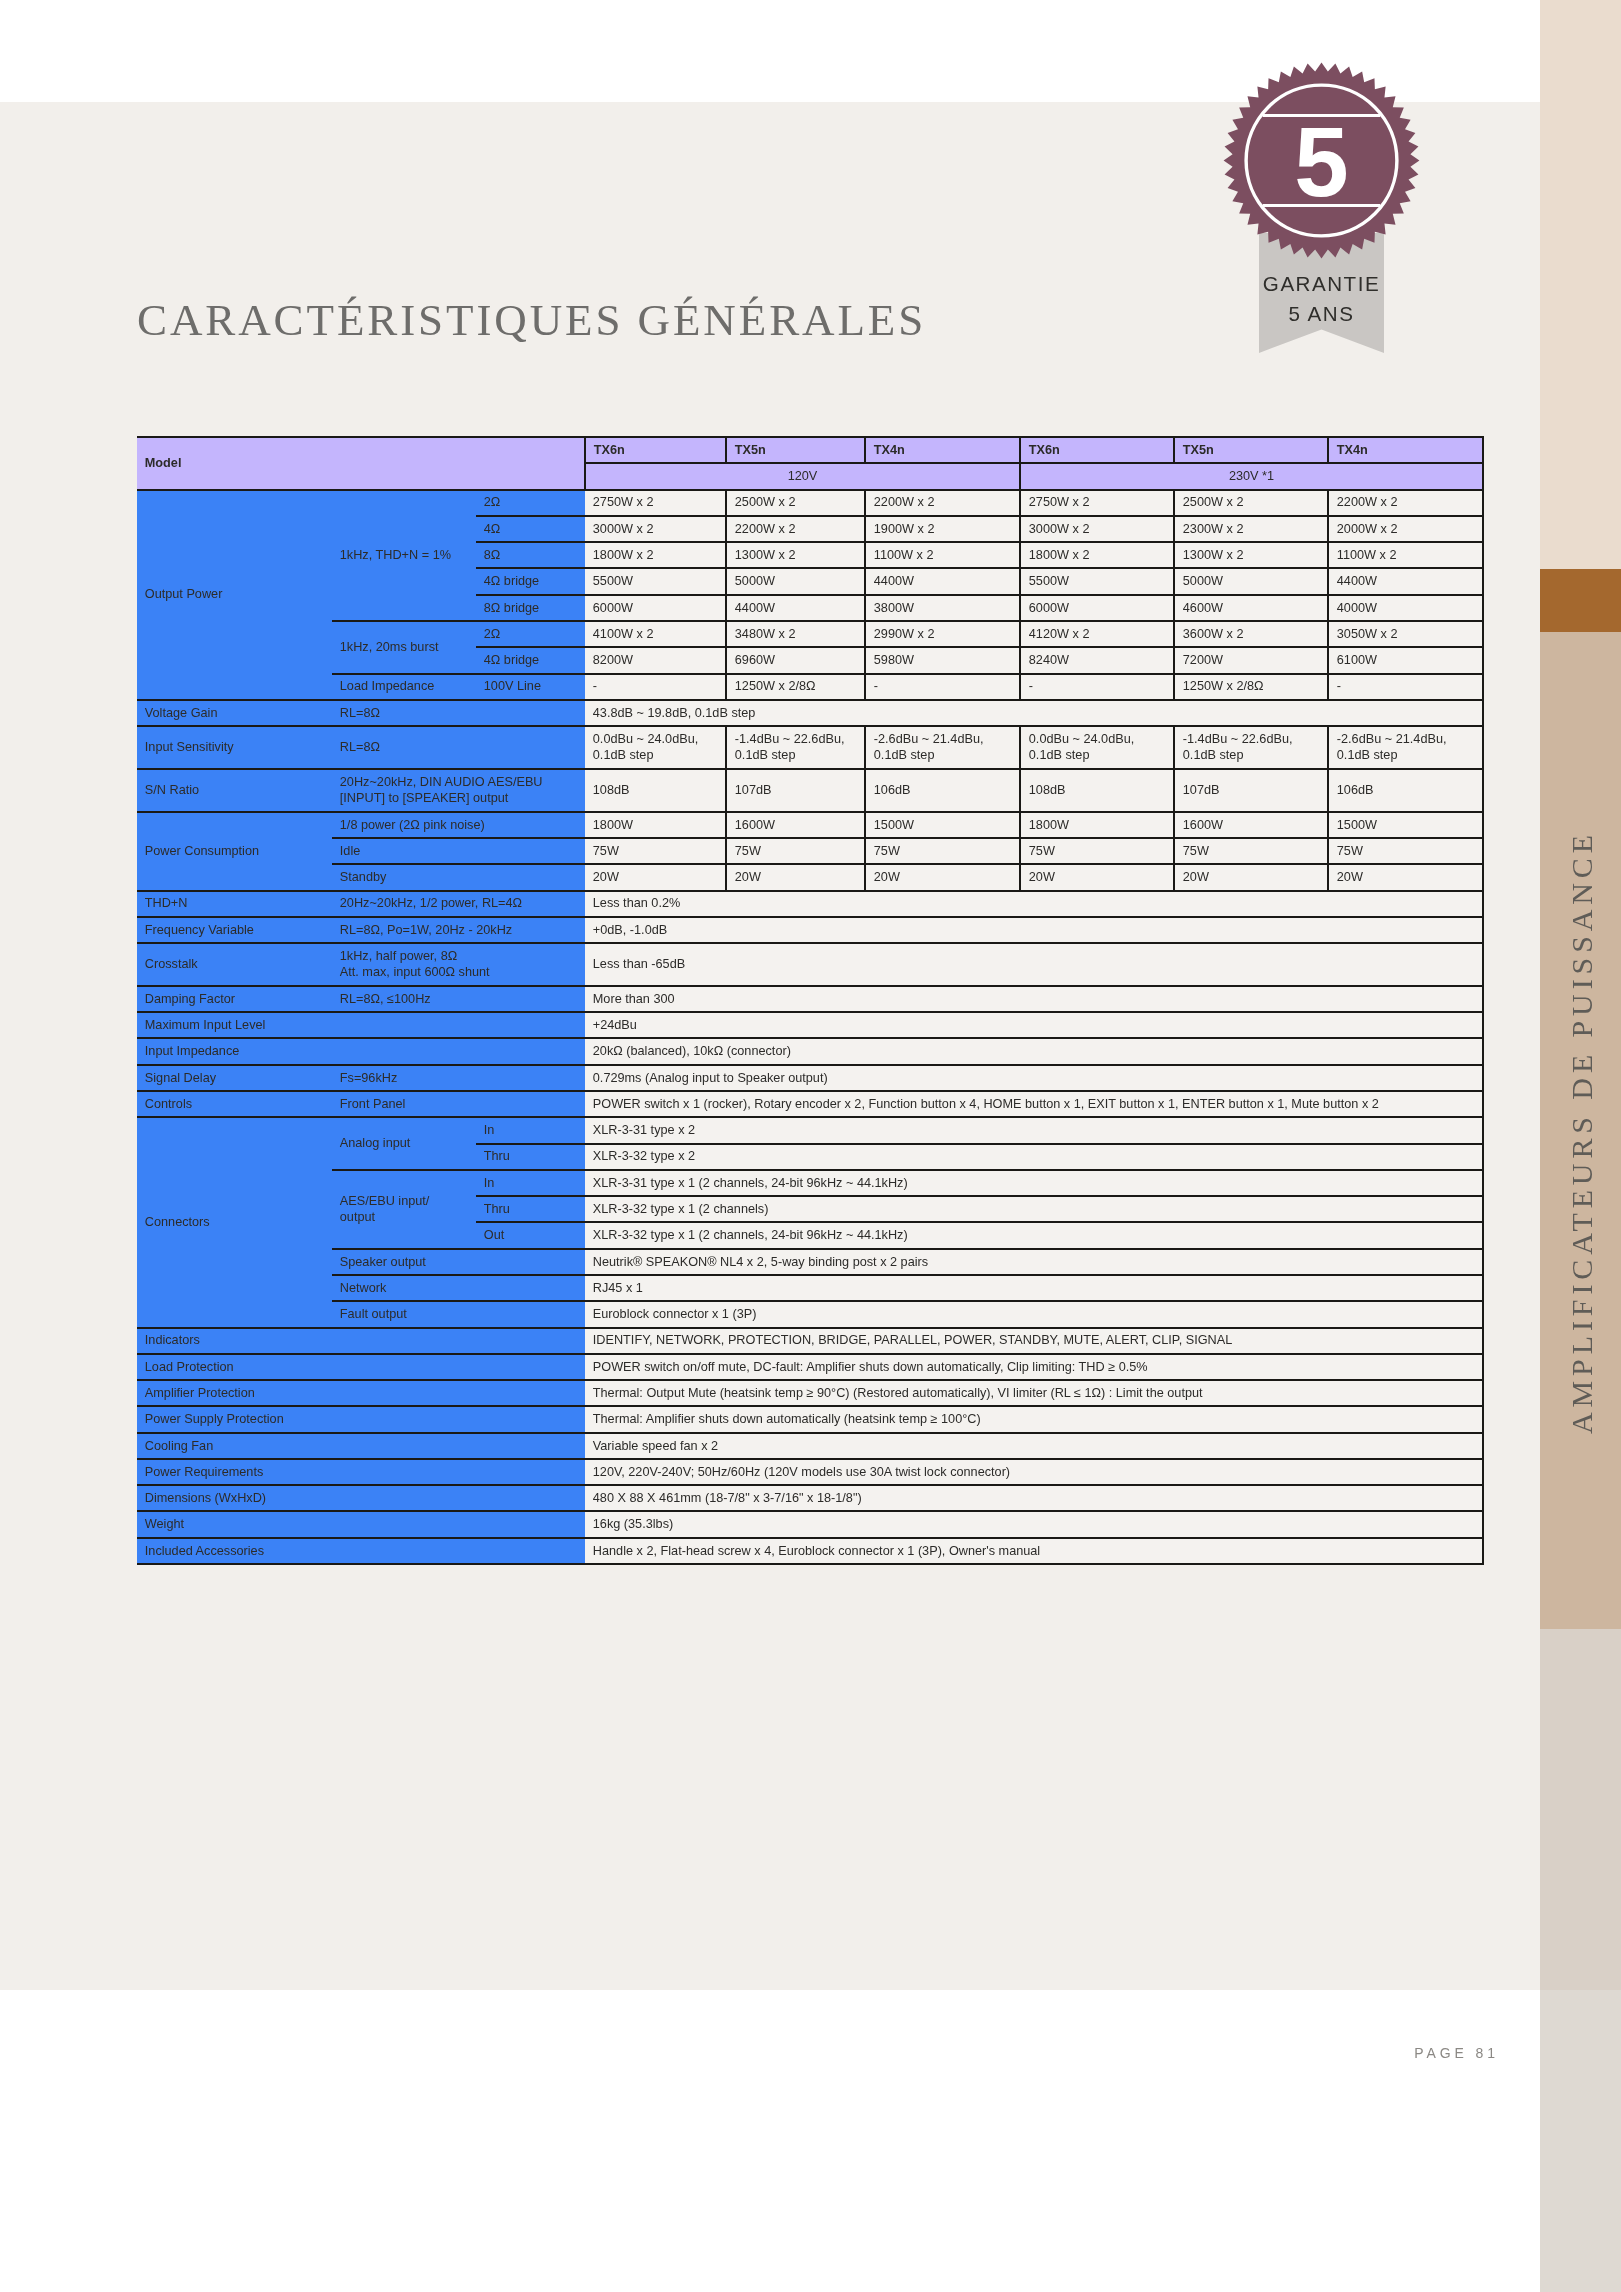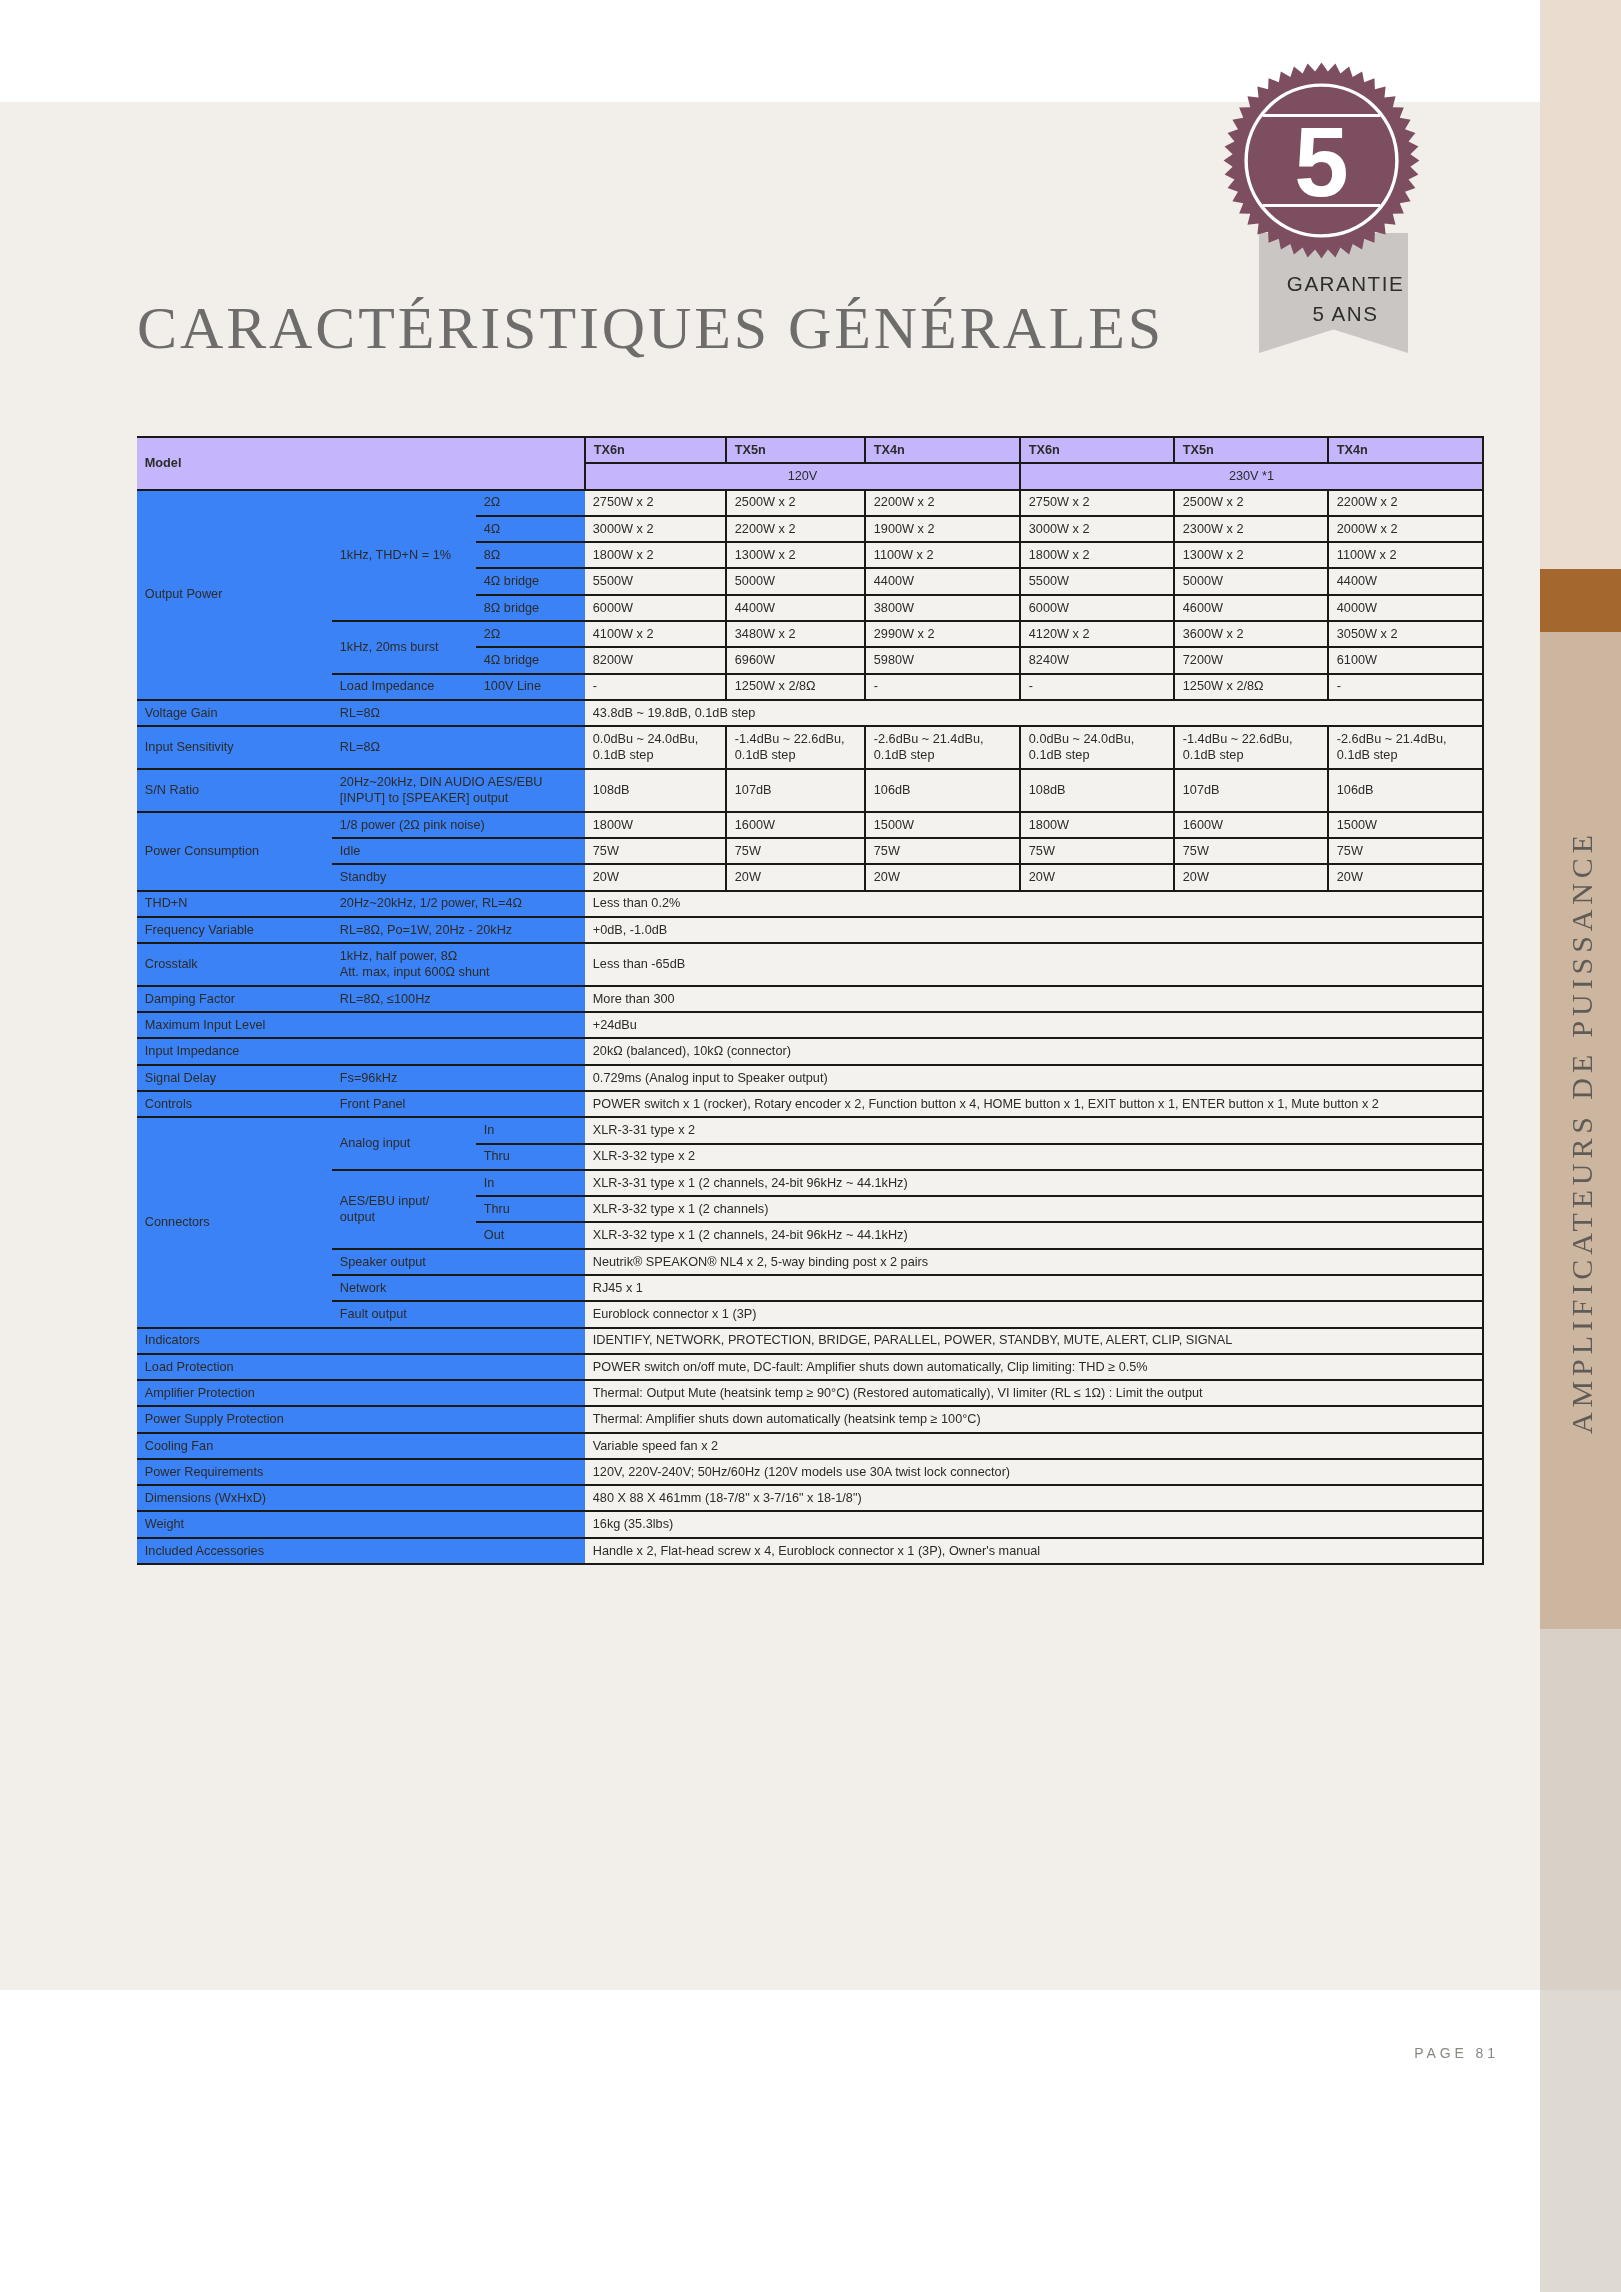--- a/index.html
+++ b/index.html
@@ -15,27 +15,27 @@
   .sb-brown{top:569px;height:63px;background:#a4682e;}
   .sb-tan{top:632px;height:997px;background:#cdb69f;}
   .sb-light{top:1629px;height:361px;background:#d9d0c7;}
   .sb-bottom{top:1990px;height:303px;background:#ded9d2;}
   .sb-vtext-wrap{position:absolute;left:1543px;top:637px;width:78px;height:990px;
     display:flex;align-items:center;justify-content:center;}
   .sb-vtext{writing-mode:vertical-rl;transform:rotate(180deg);
     font-family:"Liberation Serif",serif;font-size:30px;letter-spacing:4.9px;color:#5f5c57;white-space:nowrap;}
   
   .page-title{position:absolute;left:137px;top:294px;margin:0;
-    font-family:"Liberation Serif",serif;font-weight:400;font-size:60px;
+    font-family:"Liberation Serif",serif;font-weight:400;font-size:45px;
     letter-spacing:2.9px;color:#6e6d6b;white-space:nowrap;}
   
   .seal-svg{position:absolute;left:1204px;top:43px;z-index:4;}
   .ribbon{position:absolute;left:1259px;top:233px;width:125px;height:120px;z-index:3;
     background:#c9c6c3;
-    clip-path:polygon(0 0,100% 0,100% 100%,50% calc(100% - 23.5px),0 100%);padding-left:24px;}
+    clip-path:polygon(0 0,100% 0,100% 100%,50% calc(100% - 23.5px),0 100%);}
   .ribbon-text{margin-top:36px;text-align:center;font-size:20.6px;line-height:1.45;
     letter-spacing:1.5px;color:#2f2e2b;}
   
   .table-wrap{position:absolute;left:137px;top:436px;width:1346px;z-index:2;}
   table.spec{border-collapse:collapse;table-layout:fixed;width:1346px;
     font-family:"Liberation Sans",sans-serif;font-size:12.7px;line-height:1.3;color:#2c2b29;}
   table.spec td{padding:3.9px 7.8px;white-space:pre-line;word-wrap:break-word;vertical-align:middle;}
   td.lab{background:#3b82f6;vertical-align:top;}
   td.hdr{background:#c4b5fd;font-weight:bold;vertical-align:top;margin-top:31px;}
   td.hdr.ctr{font-weight:normal;text-align:center;}

